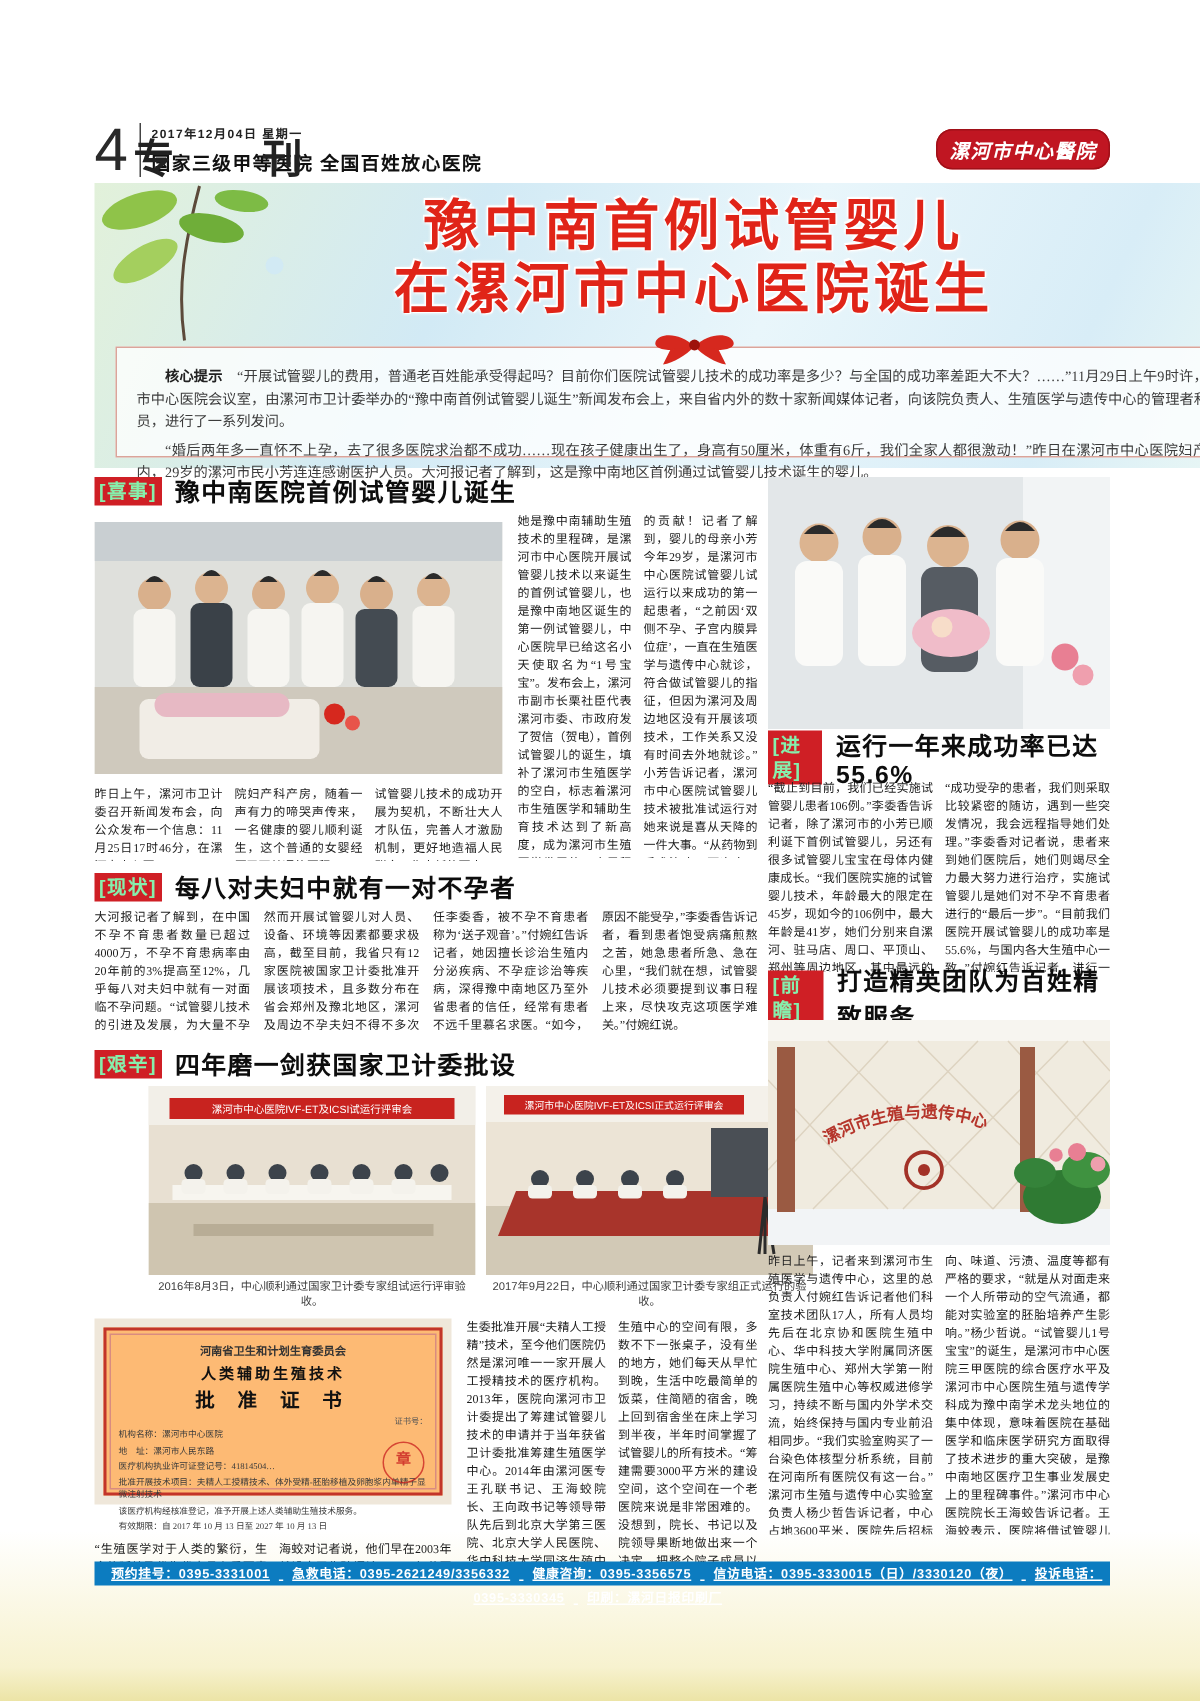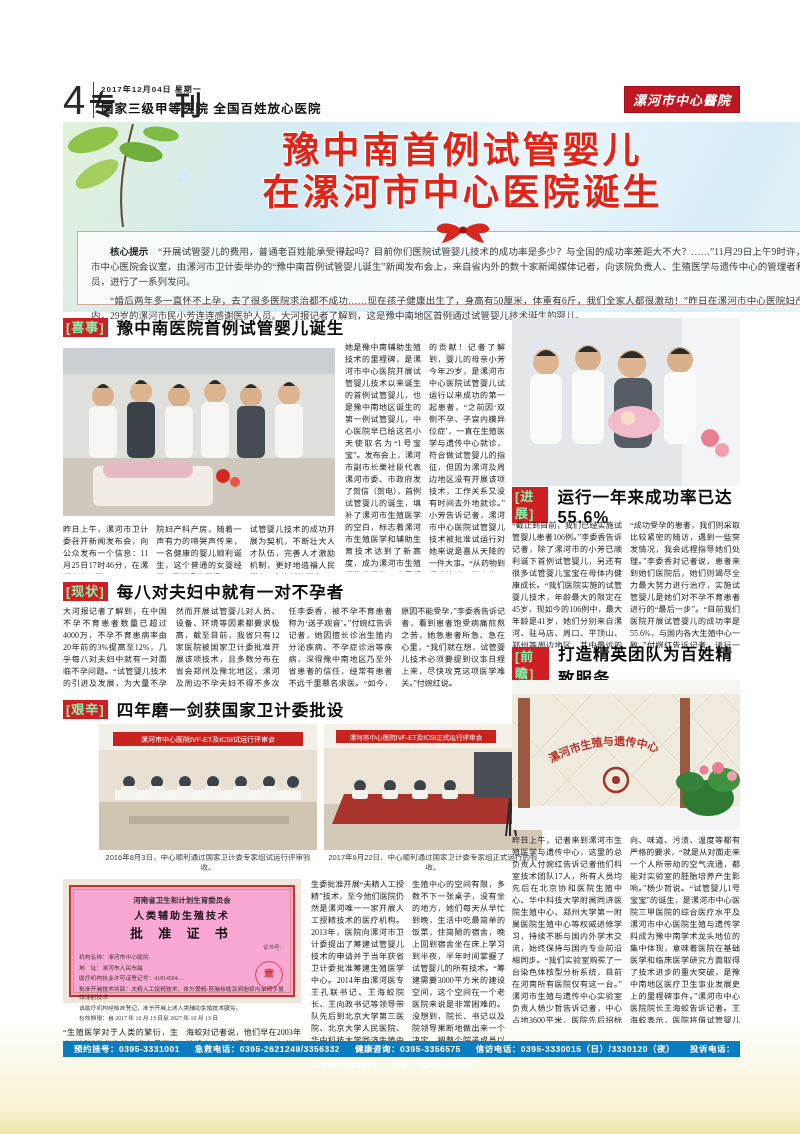--- a/index.html
+++ b/index.html
@@ -10,21 +10,21 @@
   .hdr{position:absolute;left:63px;top:82px;width:677px;height:38px;}
   .pgnum{position:absolute;left:0;top:-4px;font:400 40px "Liberation Sans",sans-serif;color:#2a2a2a;}
   .hdr-div{position:absolute;left:30px;top:0;width:1px;height:36px;background:#444;}
   .hdr-meta{position:absolute;left:38px;top:1px;}
   .hdr-date{font:700 8px "Liberation Sans",sans-serif;color:#222;letter-spacing:1px;}
   .hdr-honors{font:700 12.5px "Liberation Sans",sans-serif;color:#111;margin-top:4px;letter-spacing:1px;}
   .edition{position:absolute;left:0;right:0;top:2px;text-align:left;
            font:700 27px "Liberation Serif",serif;letter-spacing:26px;text-indent:26px;color:#222;}
   .logo{position:absolute;right:0;top:4px;background:#c01622;color:#fff;
         font:700 italic 13px "DejaVu Serif",serif;padding:4px 9px;letter-spacing:1px;
-        border-radius:1px;box-shadow:0 0 0 1px #a01018 inset;}
+        border-radius:11px;box-shadow:0 0 0 1px #a01018 inset;}
   
   .banner{position:absolute;left:63px;top:122px;width:799px;height:190px;
           background:linear-gradient(115deg,#e2f1da 0%,#d2eaf5 30%,#e9f6fb 55%,#d8edf7 80%,#eefaf4 100%);}
   .banner svg.leaves{position:absolute;left:0;top:0;}
   .headline{position:absolute;left:0;right:0;top:8px;text-align:center;
             font:900 37px/42px "Liberation Sans",sans-serif;color:#e02418;letter-spacing:3px;
             text-shadow:0 0 3px #fff,0 0 3px #fff,1px 1px 0 #fff,-1px -1px 0 #fff;}
   .intro{position:absolute;left:14px;right:14px;bottom:7px;height:74px;
          border:1px solid #dba49a;background:rgba(255,255,255,.78);
          padding:9px 13px 4px 13px;box-sizing:border-box;
@@ -50,21 +50,21 @@
   .xs-bottom .tcol{width:86px;height:50px;}
   .row-cols{display:flex;gap:9px;}
   .xz-cols .tcol{width:104px;height:84px;}
   .xz-cols{margin-bottom:8px;}
   .jx-photos{display:flex;gap:7px;padding-left:36px;}
   .jx-photos .ph-wrap{width:218px;}
   .ph-meet{width:218px;height:126px;display:block;}
   .jx-bottom{position:relative;height:172px;margin-top:6px;}
   .cert{position:absolute;left:0;top:0;width:238px;height:124px;background:#efe7da;
         padding:6px;box-sizing:border-box;}
-  .cert-inner{width:100%;height:100%;background:#f9a8d4;border:2px solid #c2342a;box-sizing:border-box;
+  .cert-inner{width:100%;height:100%;background:#fdba74;border:2px solid #c2342a;box-sizing:border-box;
               position:relative;padding:5px 8px;}
   .cert-inner:before{content:"";position:absolute;left:2px;top:2px;right:2px;bottom:2px;
               border:1px solid #d98b80;pointer-events:none;}
   .cert-issuer{font:700 7.5px "Liberation Serif",serif;text-align:center;color:#333;margin-top:2px;}
   .cert-subject{font:700 10px "Liberation Sans",sans-serif;text-align:center;color:#111;margin-top:2px;letter-spacing:2px;}
   .cert-title{font:700 13px "Liberation Serif",serif;text-align:center;color:#111;letter-spacing:6px;margin-top:1px;}
   .cert-line{font:400 5.8px/8.5px "Liberation Serif",serif;color:#3a3a3a;margin-top:2px;}
   .cert-no{font:400 5.5px "Liberation Serif",serif;color:#555;text-align:right;margin-top:1px;}
   .seal{position:absolute;right:10px;bottom:6px;width:26px;height:26px;border:1.5px solid rgba(200,30,30,.75);
         border-radius:50%;color:rgba(200,30,30,.8);font:700 10px/24px "Liberation Sans",sans-serif;text-align:center;}
@@ -75,21 +75,21 @@
   .jx-cols .tcol{width:93px;height:172px;}
   
   .ph-baby{width:228px;height:168px;display:block;}
   .jz-cols{display:flex;gap:8px;margin-bottom:6px;}
   .jz-cols .tcol{width:110px;height:128px;}
   .ph-hall{width:228px;height:150px;display:block;margin-bottom:5px;}
   .qz-cols{display:flex;gap:8px;}
   .qz-cols .tcol{width:110px;height:188px;}
   
   .footer{position:absolute;left:63px;top:1041px;width:677px;height:16px;background:#0c7cc0;
-          color:#fff;font:700 8.5px/16px "Liberation Sans",sans-serif;text-align:center;letter-spacing:0.5px;}
+          color:#fff;font:700 8.5px/16px "Liberation Sans",sans-serif;text-align:center;letter-spacing:0.5px;text-decoration:underline;}
   .footer span{margin:0 6px;}
 </style>
 </head>
 <body>
 
 <div class="page">
 
   <div class="hdr">
     <div class="pgnum">4</div>
     <div class="hdr-div"></div>

